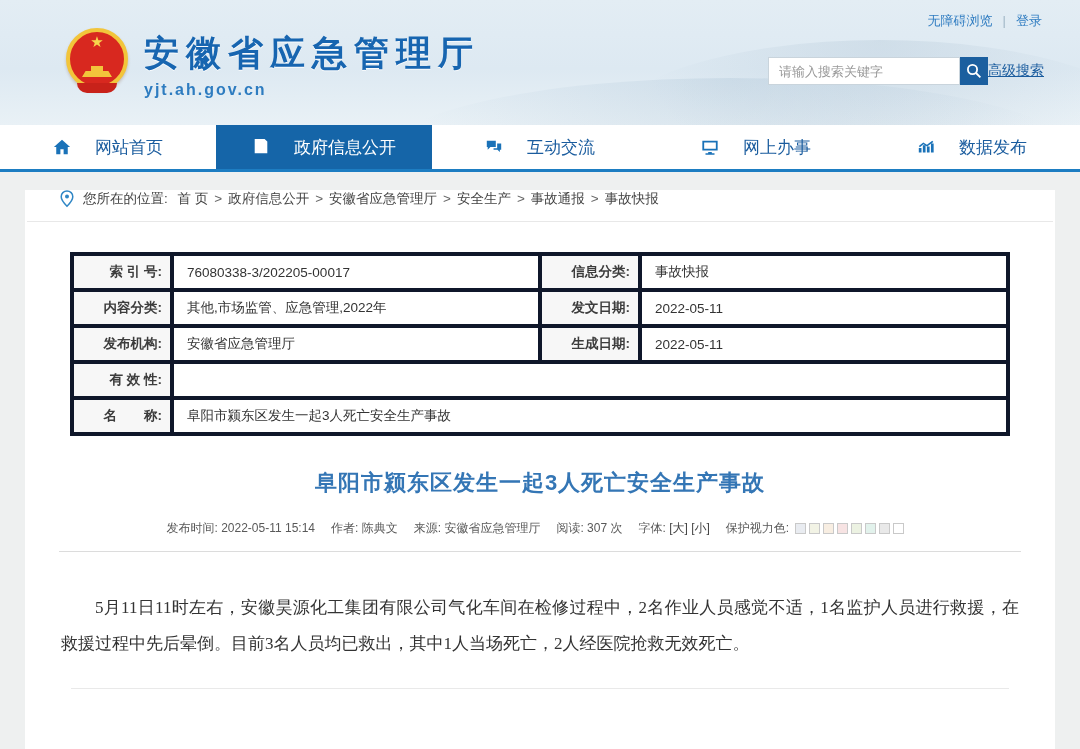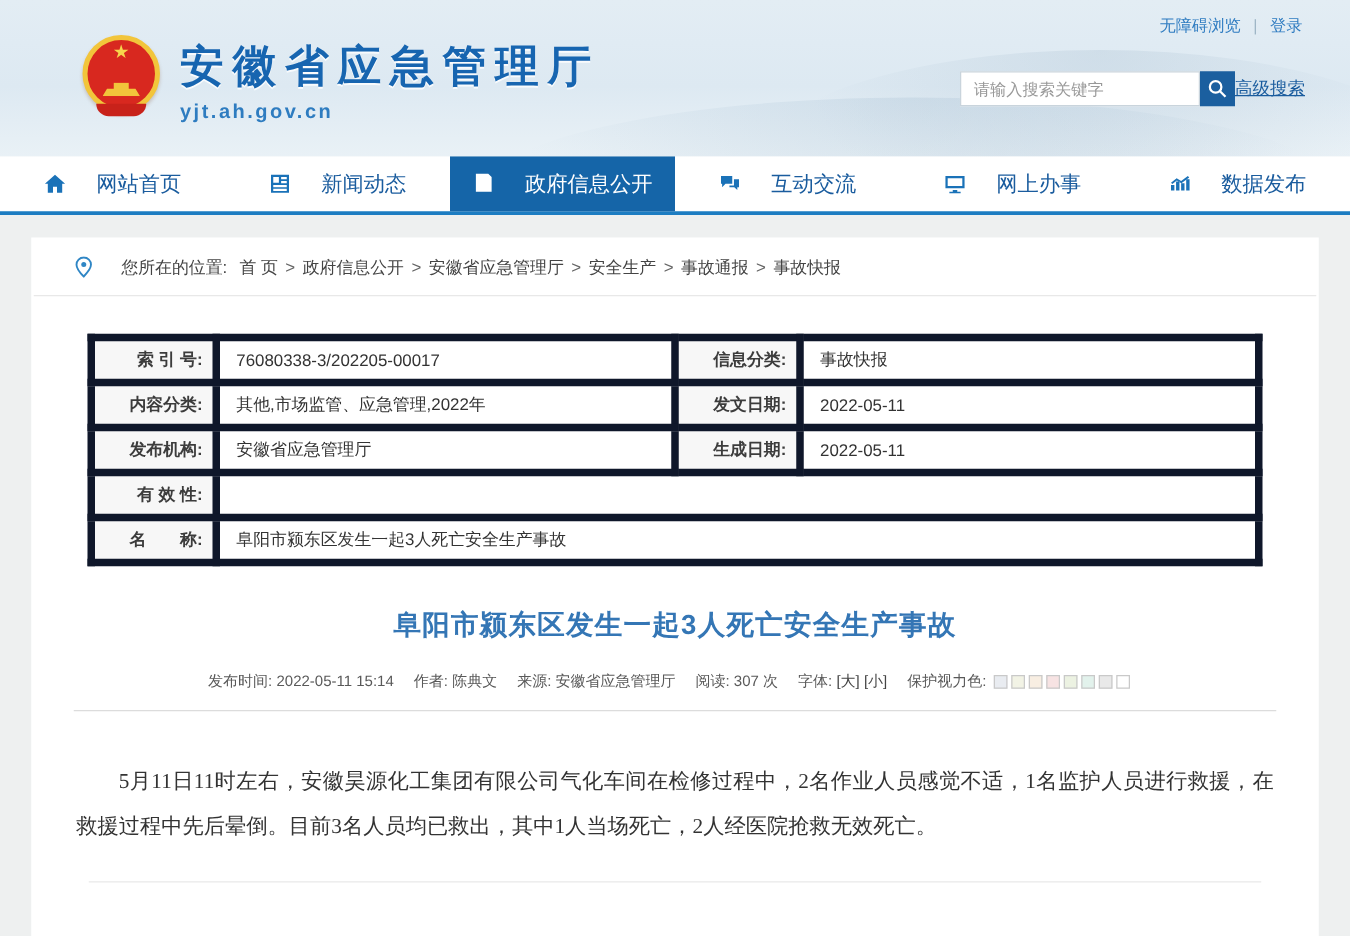--- a/index.html
+++ b/index.html
@@ -42,29 +42,29 @@
   
   .nav { display:flex; height:47px; background:#fff; border-bottom:3px solid #1d7dc2; }
   .nav-item { flex:1 1 0; display:flex; align-items:center; justify-content:center; gap:24px;
     font-size:17px; color:#1a5c9e; cursor:pointer; }
   .nav-item svg { width:18px; height:18px; fill:#1a72b8; }
   .nav-item.active { background:#1565a8; color:#fff; }
   .nav-item.active svg { fill:#fff; }
 
   
   .wrap { margin:18px 25px 0; background:#fff; height:559px; }
-  .crumb-row { display:flex; align-items:center; gap:22px; padding:15px 32px 13px; font-size:13.5px; color:#444;
+  .crumb-row { display:flex; align-items:center; gap:8px; padding:0 32px 13px; font-size:13.5px; color:#444;
     border-bottom:1px solid #e8e8e8; margin:0 2px; }
   .crumb-row svg { width:16px; height:18px; }
   .crumb a { color:#444; text-decoration:none; cursor:pointer; }
   .crumb .gt { margin:0 6px; color:#666; }
 
   
   table.meta { border-collapse:collapse; width:940px; margin:30px auto 0; table-layout:fixed; }
-  table.meta td { border:6px solid #0f172a; height:36px; font-size:13.5px; vertical-align:middle; }
+  table.meta td { border:4px solid #0f172a; height:36px; font-size:13.5px; vertical-align:middle; }
   td.lbl { background:#f7f7f7; width:100px; text-align:right; padding-right:8px; font-weight:bold; color:#3c3c3c;
     white-space:nowrap; }
   td.val { padding-left:13px; color:#333; background:#fff; }
 
   
   .art-title { text-align:center; font-size:22px; font-weight:bold; color:#3476b5; margin-top:32px; letter-spacing:1px; }
   .art-meta { display:flex; justify-content:center; align-items:flex-end; gap:6px; margin-top:22px;
     font-size:12px; color:#595959; }
   .art-meta .grp { margin-right:10px; white-space:nowrap; }
   .art-meta a { color:#444; text-decoration:none; cursor:pointer; }
@@ -107,26 +107,20 @@
     <a class="adv-link">高级搜索</a>
   </div>
 </div>
 
 <div class="nav">
   <div class="nav-item">
     <svg viewBox="0 0 20 20">
         <path d="M10 2 L19 10 h-2.6 v8 h-4.6 v-5.4 h-3.6 V18 H3.6 v-8 H1 Z"></path>
       </svg>
     <span>网站首页</span>
-  </div>
-  <div class="nav-item">
-    <svg viewBox="0 0 20 20">
-        <path d="M2 2 h16 v16 H2 Z M4 4 v5 h5 V4 Z m7 0 v2 h5 V4 Z m0 3.5 v2 h5 v-2 Z M4 11 v2 h12 v-2 Z m0 3.5 v2 h12 v-2 Z" fill-rule="evenodd"></path>
-      </svg>
-    <span>新闻动态</span>
   </div>
   <div class="nav-item active">
     <svg viewBox="0 0 20 20">
         <path d="M3 1 h11 l3 3 v13 H3 Z M6 6 h8 v1.6 H6 Z m0 3.4 h8 V11 H6 Z m0 3.4 h5 v1.6 H6 Z"></path>
       </svg>
     <span>政府信息公开</span>
   </div>
   <div class="nav-item">
     <svg viewBox="0 0 20 20">
         <path d="M2 3 h10 v7 H6 l-3 3 v-3 H2 Z M13.5 6 H18 v7 h-1.5 v2.6 L13.8 13 H9.5 v-1.5 h4 Z"></path>

